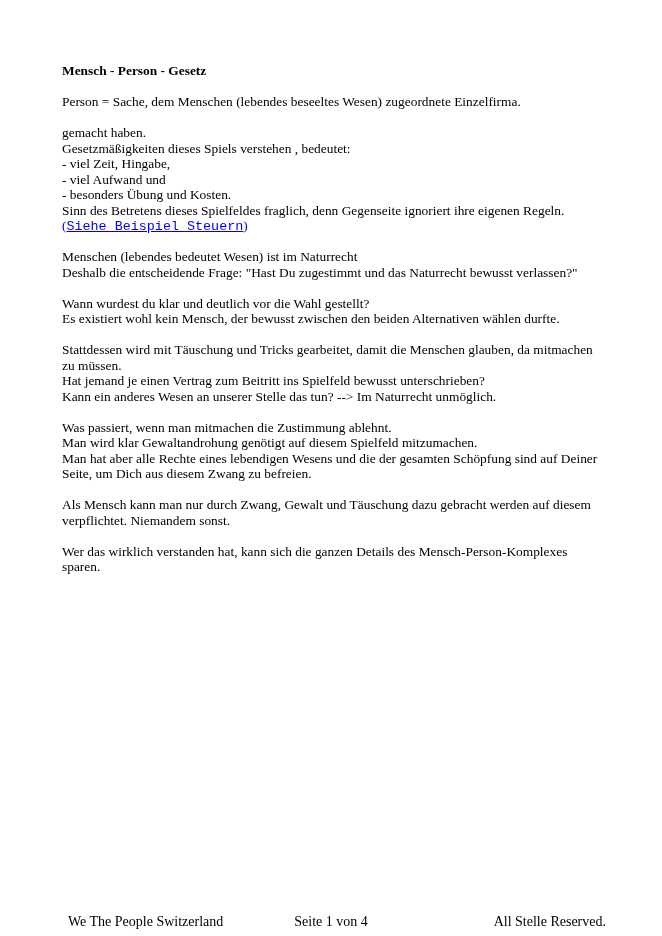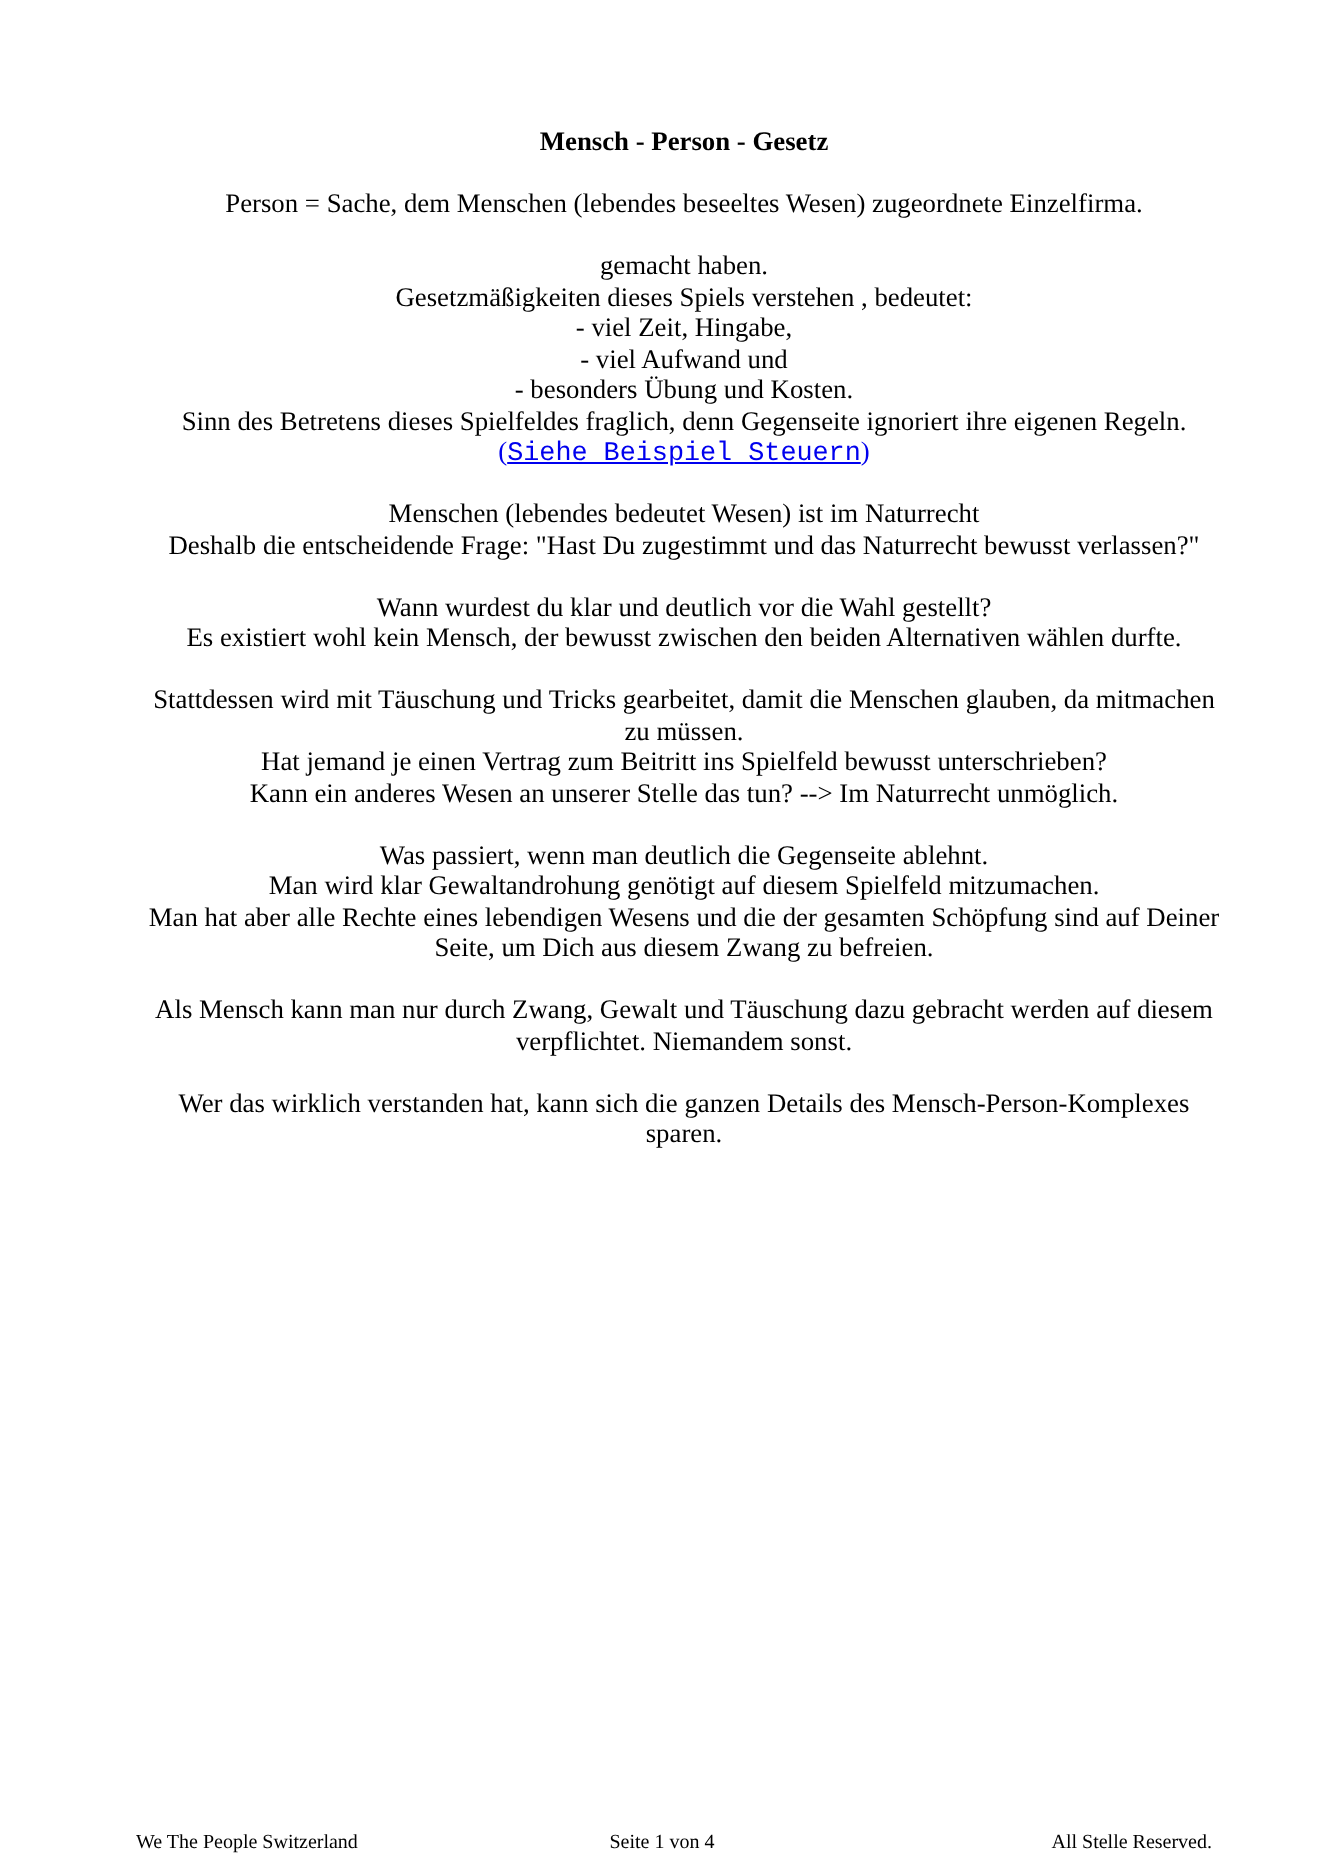--- a/index.html
+++ b/index.html
@@ -8,21 +8,20 @@
     background: #ffffff;
   }
   .page {
     position: relative;
     width: 662px;
     height: 936px;
     background: #ffffff;
     overflow: hidden;
     font-family: "Liberation Serif", "DejaVu Serif", serif;
     color: #000000;
-    text-align: center;
   }
   .doc-body {
     position: absolute;
     top: 63px;
     left: 62px;
     right: 40px;
     font-size: 13.4px;
     line-height: 15.5px;
     white-space: nowrap;
   }
@@ -45,21 +44,21 @@
   .linkwrap {
     color: #0000ee;
     text-decoration: none;
   }
   .footer {
     position: absolute;
     left: 0;
     right: 0;
     top: 915px;
     height: 14px;
-    font-size: 10px;
+    font-size: 14px;
     line-height: 14px;
   }
   .footer-left {
     position: absolute;
     left: 68px;
   }
   .footer-center {
     position: absolute;
     left: 50%;
     transform: translateX(-50%);
@@ -97,21 +96,21 @@
         <div class="line">Wann wurdest du klar und deutlich vor die Wahl gestellt?</div>
         <div class="line">Es existiert wohl kein Mensch, der bewusst zwischen den beiden Alternativen wählen durfte.</div>
       </div>
       <div class="para">
         <div class="line">Stattdessen wird mit Täuschung und Tricks gearbeitet, damit die Menschen glauben, da mitmachen</div>
         <div class="line">zu müssen.</div>
         <div class="line">Hat jemand je einen Vertrag zum Beitritt ins Spielfeld bewusst unterschrieben?</div>
         <div class="line">Kann ein anderes Wesen an unserer Stelle das tun? --&gt; Im Naturrecht unmöglich.</div>
       </div>
       <div class="para">
-        <div class="line">Was passiert, wenn man deutlich die Gegenseite ablehnt.</div>
+        <div class="line">Was passiert, wenn man mitmachen die Zustimmung ablehnt.</div>
         <div class="line">Man wird klar Gewaltandrohung genötigt auf diesem Spielfeld mitzumachen.</div>
         <div class="line">Man hat aber alle Rechte eines lebendigen Wesens und die der gesamten Schöpfung sind auf Deiner</div>
         <div class="line">Seite, um Dich aus diesem Zwang zu befreien.</div>
       </div>
       <div class="para">
         <div class="line">Als Mensch kann man nur durch Zwang, Gewalt und Täuschung dazu gebracht werden auf diesem</div>
         <div class="line">verpflichtet. Niemandem sonst.</div>
       </div>
       <div class="para">
         <div class="line">Wer das wirklich verstanden hat, kann sich die ganzen Details des Mensch-Person-Komplexes</div>

